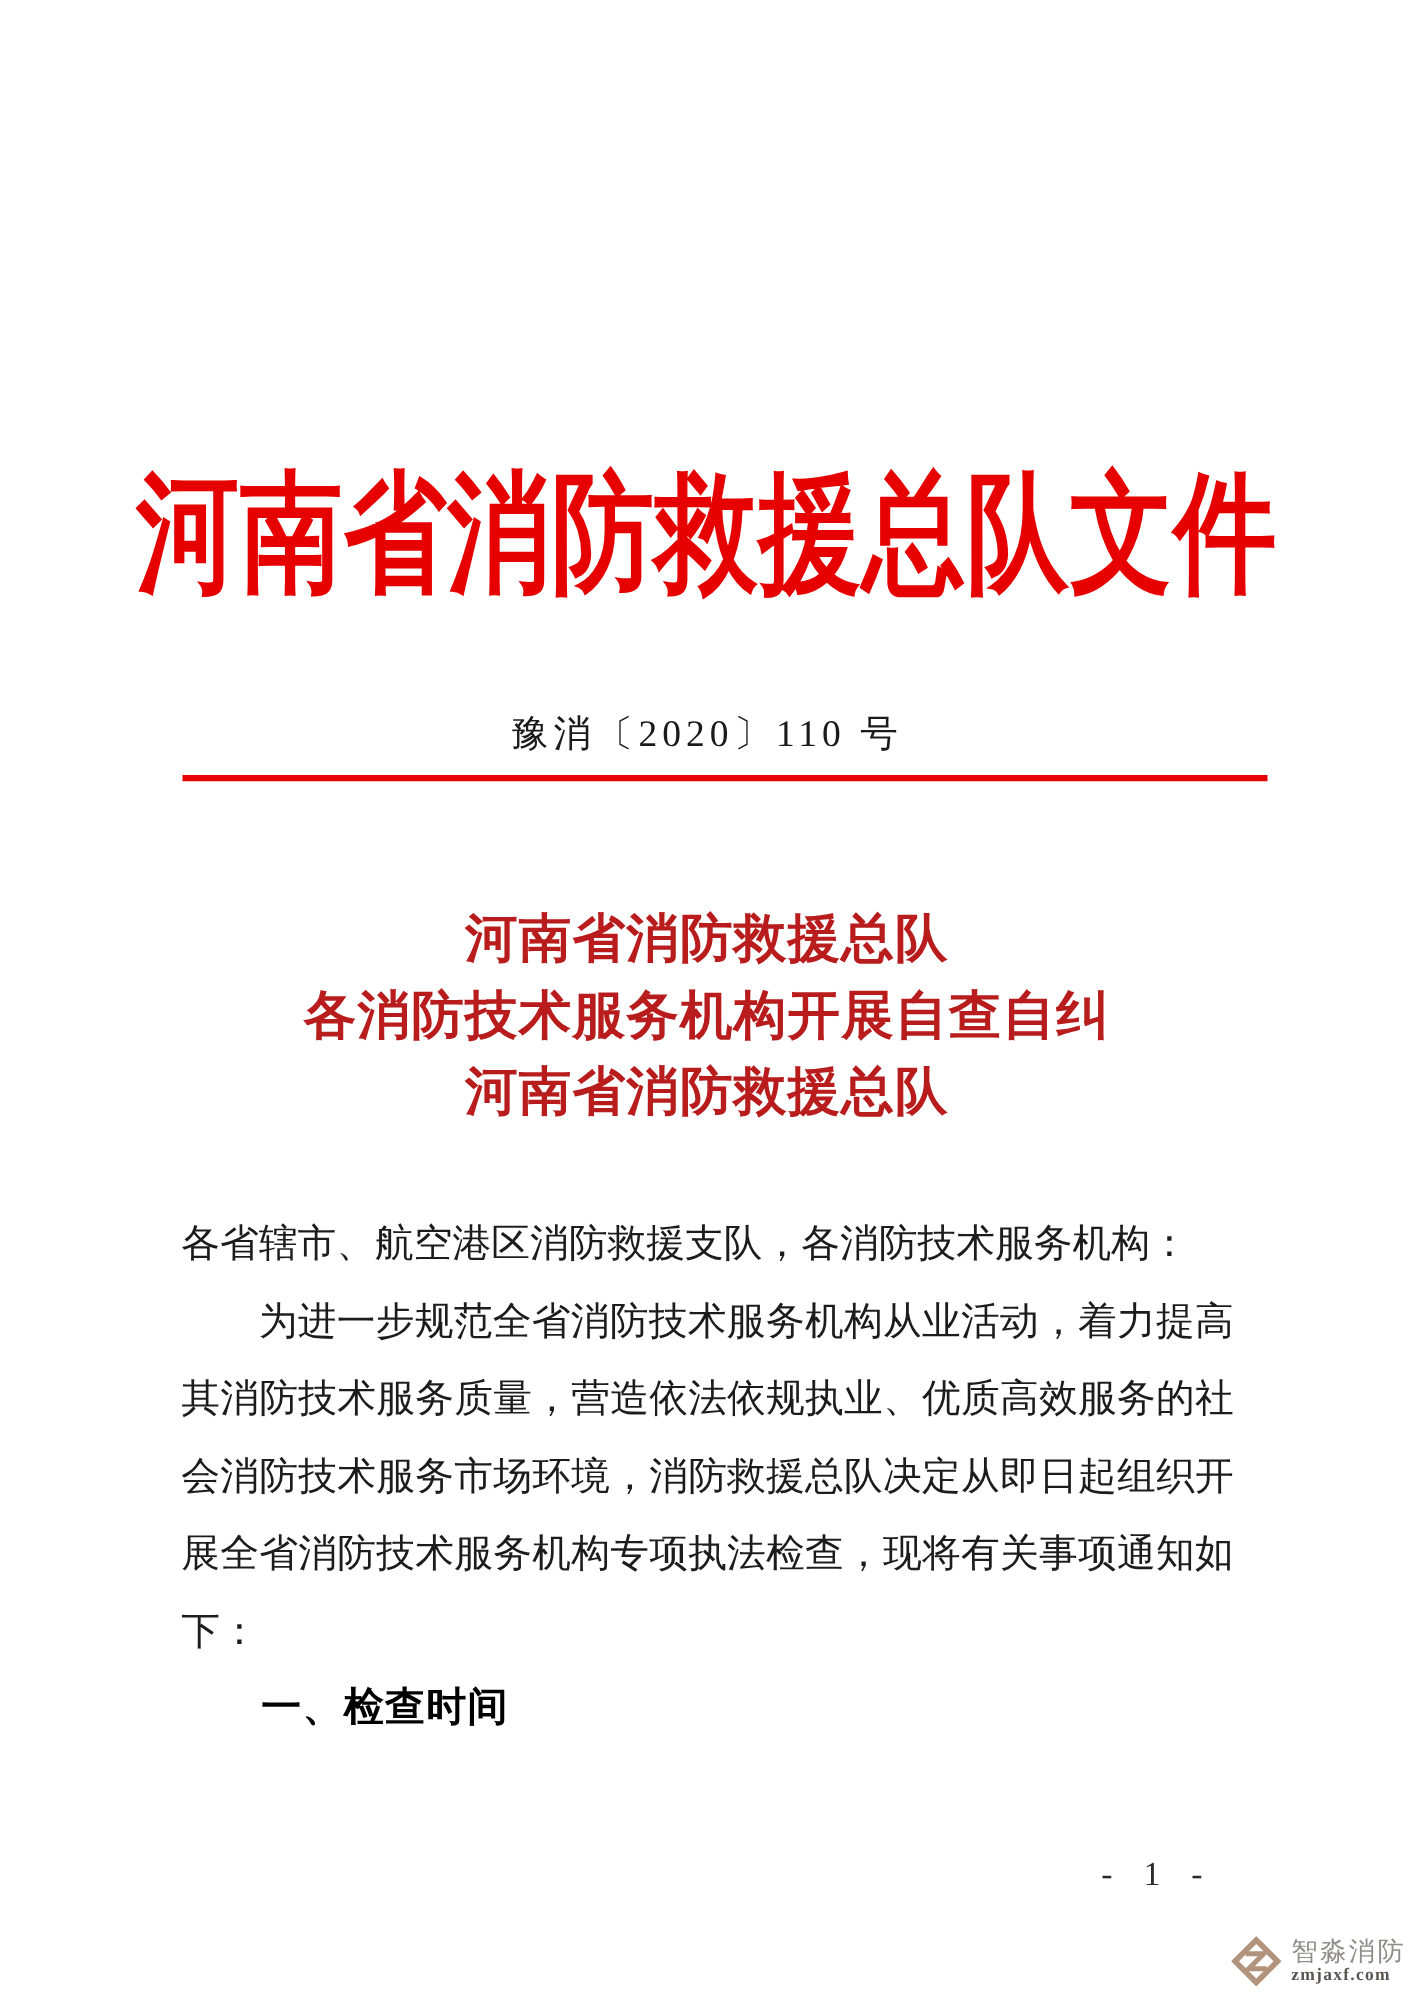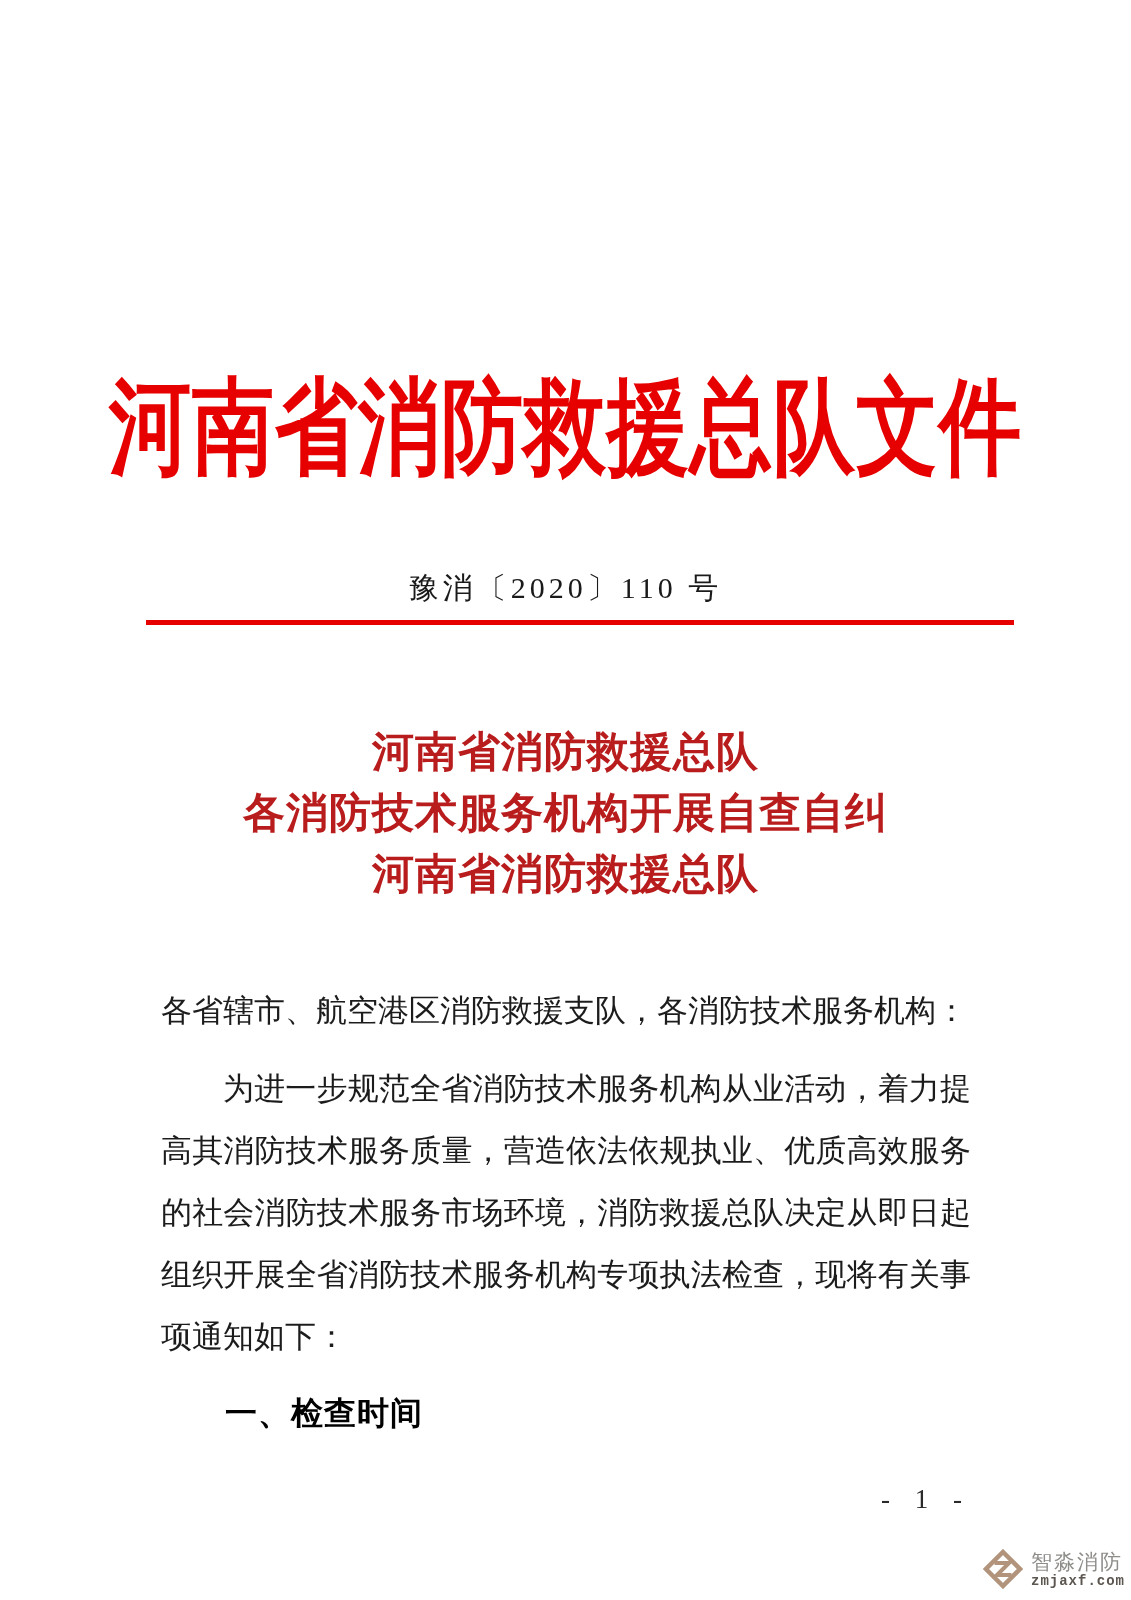--- a/index.html
+++ b/index.html
@@ -59,21 +59,21 @@
 
   
   .body-text {
     position: absolute; top: 964px; left: 145px;
     width: 842px;
     color: #1c1c1c;
     font-size: 31px;
     line-height: 62px;
     text-align: justify;
   }
-  .body-text p { margin: 16px; }
+  .body-text p { margin: 0; }
   .indent { text-indent: 2em; }
   .section-heading {
     font-family: Liberation Mono, monospace;
     font-weight: bold;
     font-size: 32px;
     color: #000000;
     text-indent: 2em;
     line-height: 64px;
     letter-spacing: 1px;
   }
@@ -92,21 +92,21 @@
     position: absolute; top: 1549px; right: 6px;
     display: flex; align-items: center; gap: 8px;
   }
   .wm-logo { width: 40px; height: 40px; display: block; }
   .wm-texts { display: flex; flex-direction: column; line-height: 1; }
   .wm-brand {
     font-family: "Liberation Sans", "DejaVu Sans", sans-serif;
     font-size: 21px; color: #8f8d8a; letter-spacing: 2px;
   }
   .wm-site {
-    font-family: Liberation Mono, monospace;
+    font-family: Liberation Serif, serif;
     font-size: 14px; font-weight: bold; color: #5c5650;
     margin-top: 2px; letter-spacing: 1px;
   }
 </style>
 </head>
 <body>
 
 <div class="page">
 
   <div class="masthead">河南省消防救援总队文件</div>

